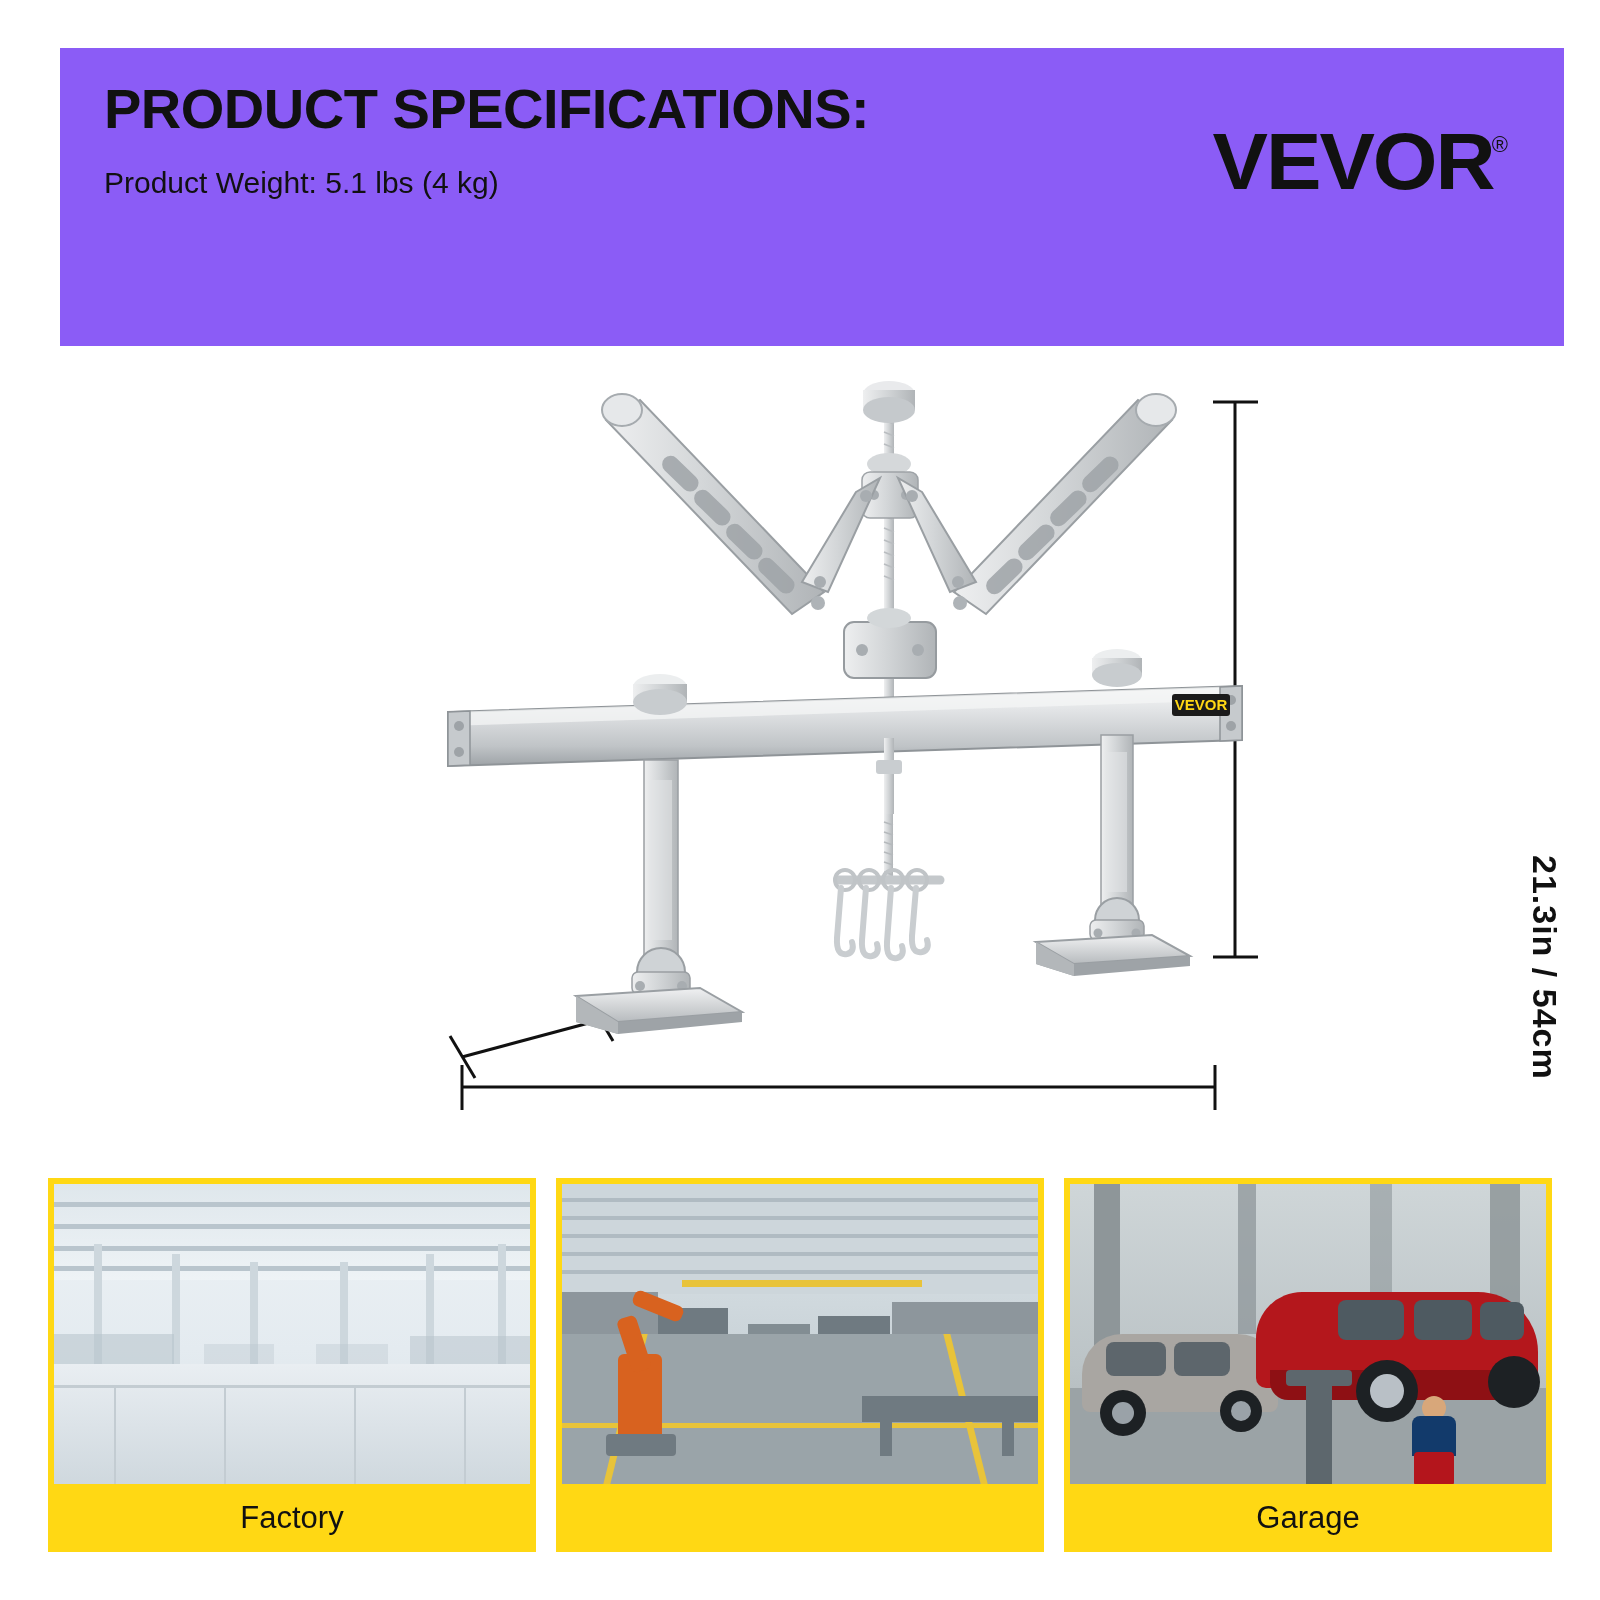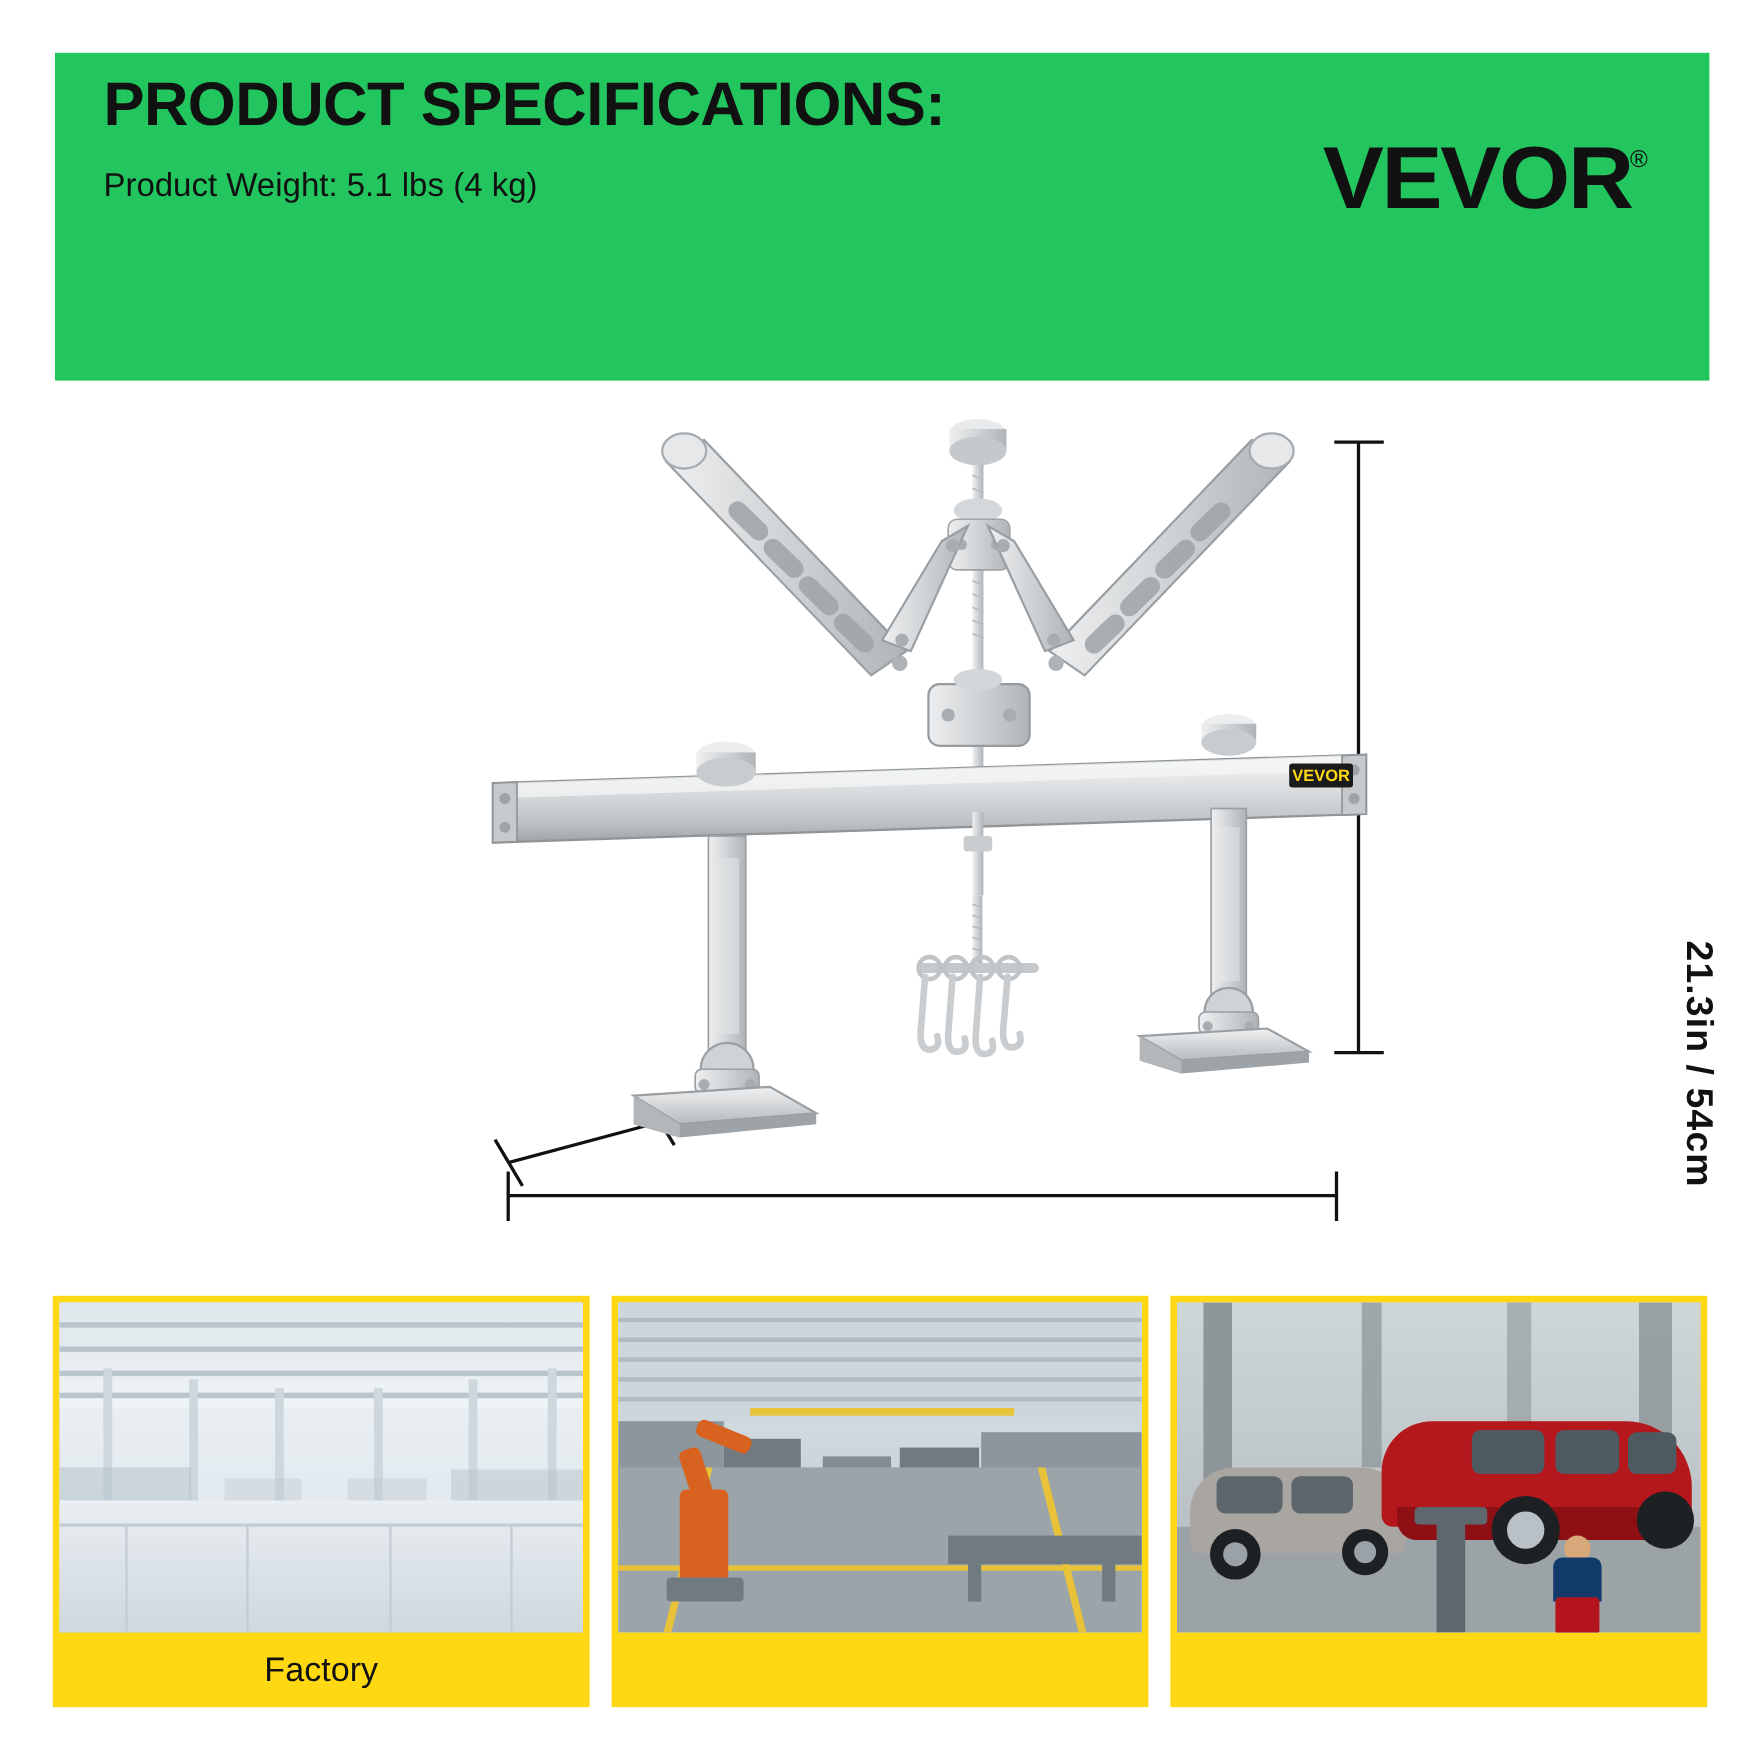--- a/index.html
+++ b/index.html
@@ -6,24 +6,24 @@
   html, body {
     width: 1600px; height: 1600px;
     background: #ffffff;
     font-family: "Liberation Sans", sans-serif;
     overflow: hidden;
   }
   .page { position: relative; width: 1600px; height: 1600px; background:#fff; }
 
   
   .header {
-    position: absolute; left: 50px; top: 48px;
+    position: absolute; left: 60px; top: 48px;
     width: 1504px; height: 298px;
-    background: #22c55e;
-    padding: 16px 44px 0 44px;
+    background: #8b5cf6;
+    padding: 30px 44px 0 44px;
   }
   .header-title {
     font-size: 56px; font-weight: bold; letter-spacing: -0.5px;
     color: #111; line-height: 1.1;
   }
   .spec-line {
     font-size: 30px; color: #111; line-height: 1.42; margin-top: 4px;
   }
   .spec-line.first { margin-top: 22px; }
   .brand {
@@ -424,15 +424,16 @@
         <div class="g-hub" style="left:300px;top:190px;width:34px;height:34px;background:#b9c0c6;"></div>
         <div class="g-wheel" style="left:418px;top:172px;width:52px;height:52px;"></div>
 
         <div class="g-lift" style="left:236px;top:198px;width:26px;height:102px;"></div>
         <div class="g-lift" style="left:216px;top:186px;width:66px;height:16px;border-radius:4px;"></div>
 
         <div class="g-head" style="left:352px;top:212px;width:24px;height:24px;"></div>
         <div class="g-person-top" style="left:342px;top:232px;width:44px;height:40px;"></div>
         <div class="g-person-bot" style="left:344px;top:268px;width:40px;height:34px;border-radius:4px;"></div>
       </div>
+      <div class="scene-caption">Garage</div>
     </div>
   </div>
 </div>
 
 </body></html>

